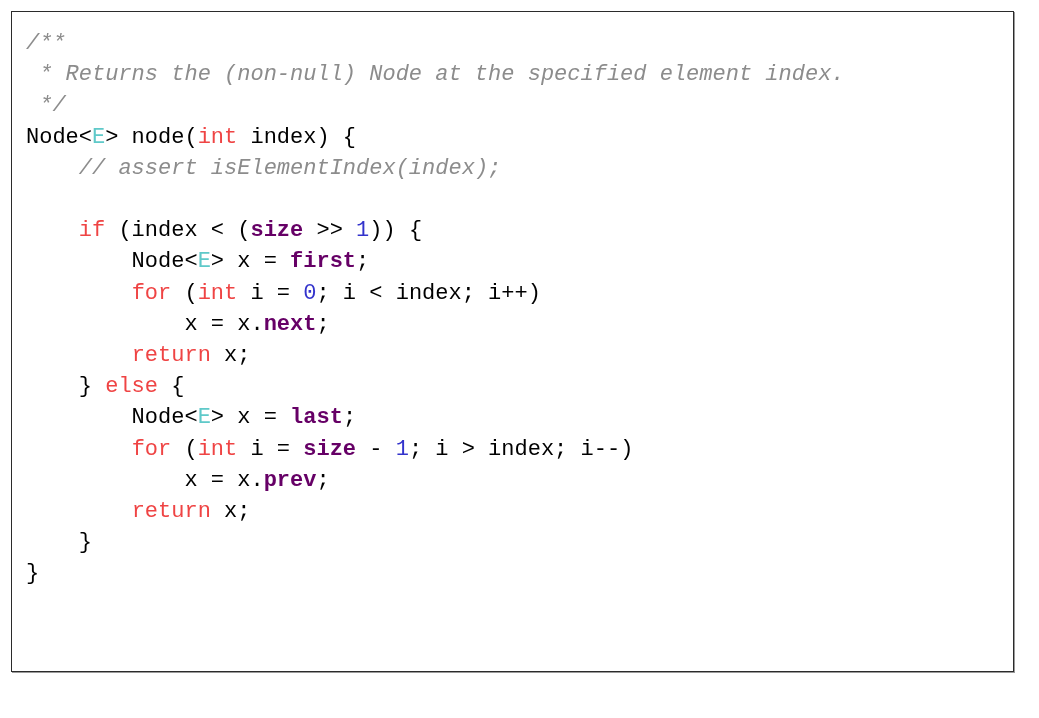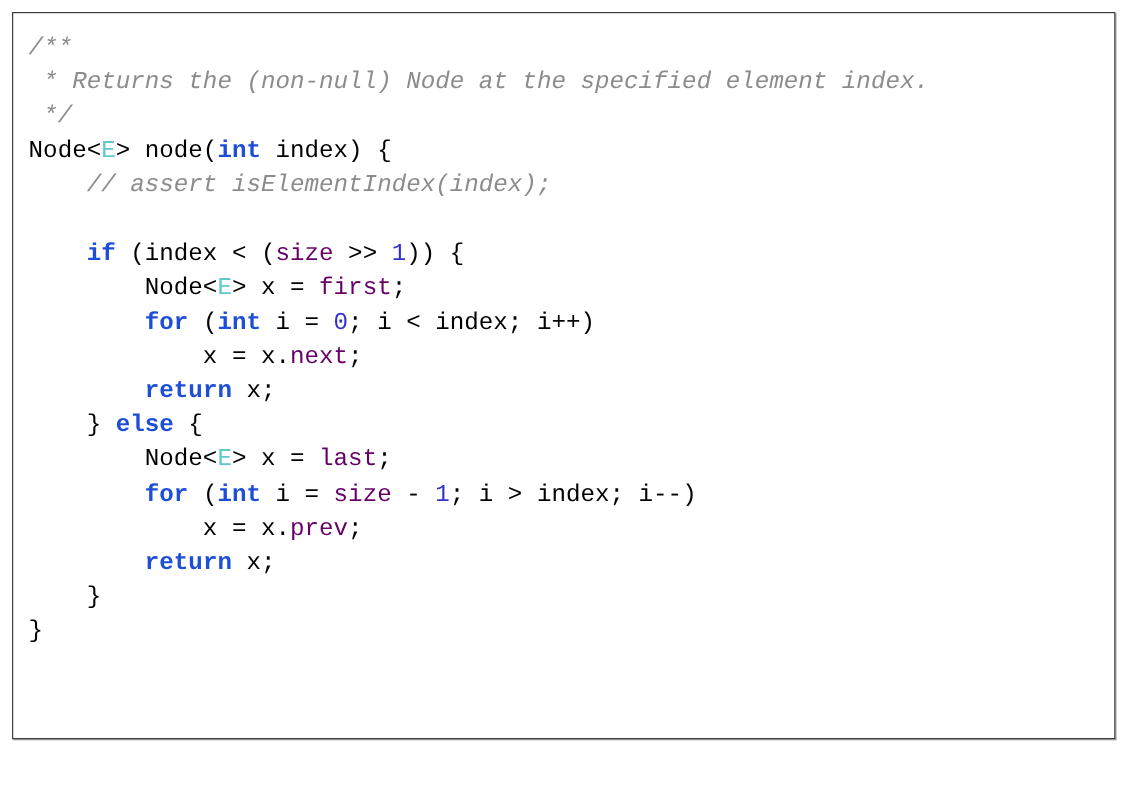--- a/index.html
+++ b/index.html
@@ -36,22 +36,22 @@
     letter-spacing: 0px;
     color: #000000;
     white-space: pre;
     tab-size: 4;
   }
 
   .ln { display: block; min-height: 31.2px; }
 
   
   .cmt  { color: #8c8c8c; font-style: italic; }
-  .kw   { color: #1d4ed8; font-weight: bold; }
-  .fld  { color: #660066; font-weight: normal; }
+  .kw   { color: #ef4444; font-weight: normal; }
+  .fld  { color: #660066; font-weight: bold; }
   .typ  { color: #5fc9c9; }
   .num  { color: #3333cc; }
   .pln  { color: #000000; text-align: center; }
 </style>
 </head>
 <body>
 
 <div id="code-frame">
   <pre id="code-listing"><span class="ln"><span class="cmt">/**</span></span><span class="ln"><span class="cmt"> * Returns the (non-null) Node at the specified element index.</span></span><span class="ln"><span class="cmt"> */</span></span><span class="ln"><span class="pln">Node&lt;</span><span class="typ">E</span><span class="pln">&gt; node(</span><span class="kw">int</span><span class="pln"> index) {</span></span><span class="ln"><span class="pln">    </span><span class="cmt">// assert isElementIndex(index);</span></span><span class="ln"><span class="pln"></span>​</span><span class="ln"><span class="pln">    </span><span class="kw">if</span><span class="pln"> (index &lt; (</span><span class="fld">size</span><span class="pln"> &gt;&gt; </span><span class="num">1</span><span class="pln">)) {</span></span><span class="ln"><span class="pln">        Node&lt;</span><span class="typ">E</span><span class="pln">&gt; x = </span><span class="fld">first</span><span class="pln">;</span></span><span class="ln"><span class="pln">        </span><span class="kw">for</span><span class="pln"> (</span><span class="kw">int</span><span class="pln"> i = </span><span class="num">0</span><span class="pln">; i &lt; index; i++)</span></span><span class="ln"><span class="pln">            x = x.</span><span class="fld">next</span><span class="pln">;</span></span><span class="ln"><span class="pln">        </span><span class="kw">return</span><span class="pln"> x;</span></span><span class="ln"><span class="pln">    } </span><span class="kw">else</span><span class="pln"> {</span></span><span class="ln"><span class="pln">        Node&lt;</span><span class="typ">E</span><span class="pln">&gt; x = </span><span class="fld">last</span><span class="pln">;</span></span><span class="ln"><span class="pln">        </span><span class="kw">for</span><span class="pln"> (</span><span class="kw">int</span><span class="pln"> i = </span><span class="fld">size</span><span class="pln"> - </span><span class="num">1</span><span class="pln">; i &gt; index; i--)</span></span><span class="ln"><span class="pln">            x = x.</span><span class="fld">prev</span><span class="pln">;</span></span><span class="ln"><span class="pln">        </span><span class="kw">return</span><span class="pln"> x;</span></span><span class="ln"><span class="pln">    }</span></span><span class="ln"><span class="pln">}</span></span></pre>
 </div>

